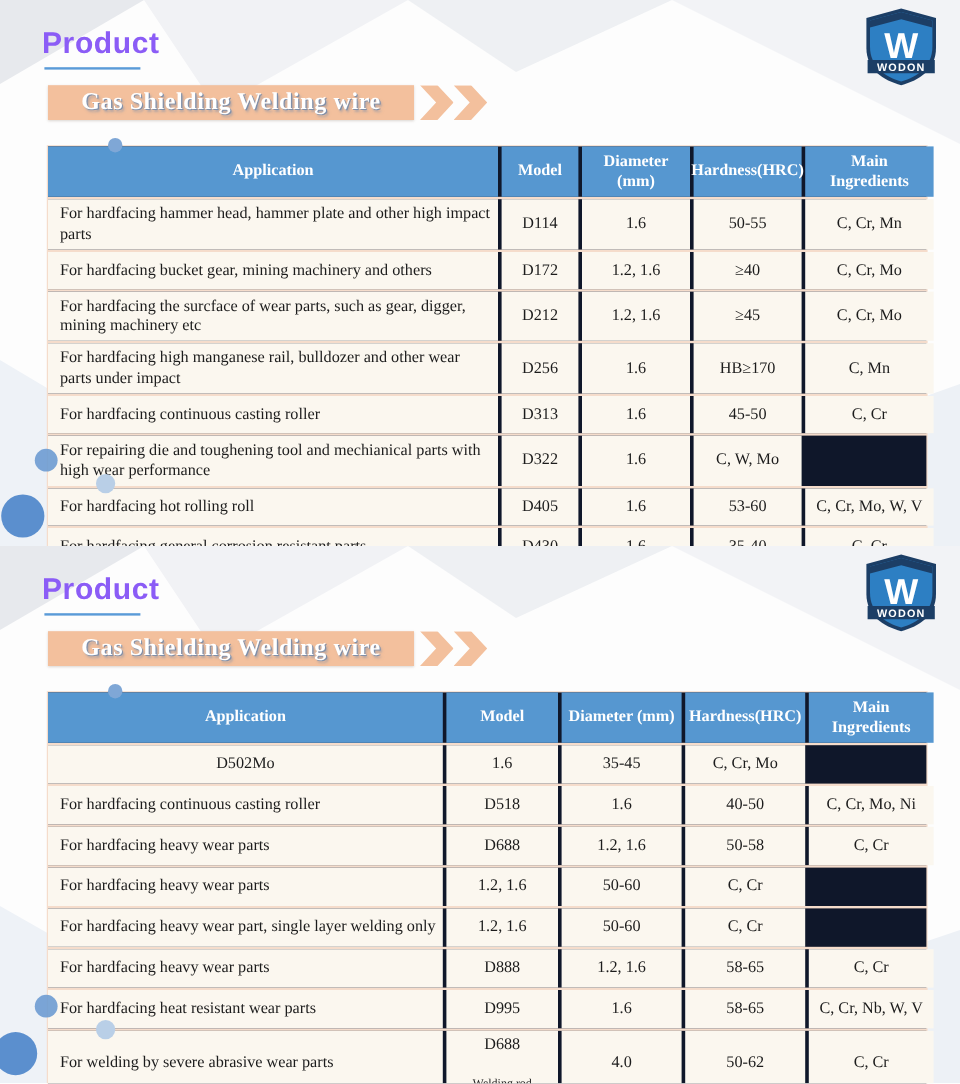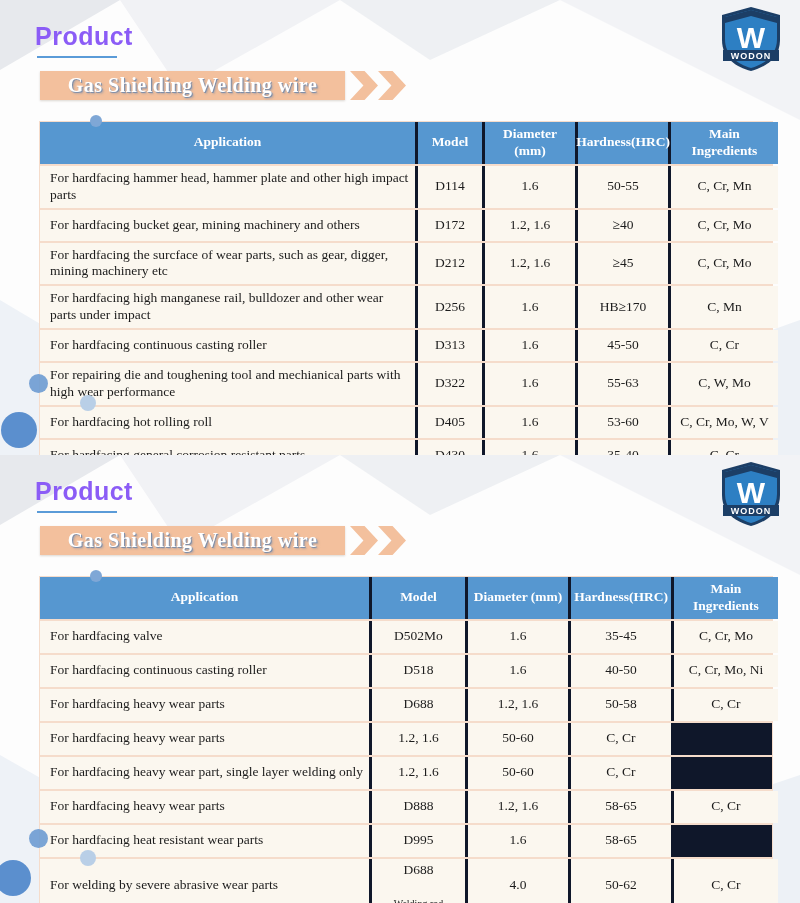--- a/index.html
+++ b/index.html
@@ -169,21 +169,20 @@
         <div class="cell app">For hardfacing continuous casting roller</div>
         <div class="cell">D313</div>
         <div class="cell">1.6</div>
         <div class="cell">45-50</div>
         <div class="cell">C, Cr</div>
       </div>
       <div class="wd-row">
         <div class="cell app">For repairing die and toughening tool and mechianical parts with high wear performance</div>
         <div class="cell">D322</div>
         <div class="cell">1.6</div>
-        <div class="cell">55-63</div>
         <div class="cell">C, W, Mo</div>
       </div>
       <div class="wd-row">
         <div class="cell app">For hardfacing hot rolling roll</div>
         <div class="cell">D405</div>
         <div class="cell">1.6</div>
         <div class="cell">53-60</div>
         <div class="cell">C, Cr, Mo, W, V</div>
       </div>
       <div class="wd-row">
@@ -236,21 +235,20 @@
 
     <div class="wd-table t2">
       <div class="wd-row hdr">
         <div class="cell">Application</div>
         <div class="cell">Model</div>
         <div class="cell">Diameter (mm)</div>
         <div class="cell">Hardness(HRC)</div>
         <div class="cell">Main Ingredients</div>
       </div>
       <div class="wd-row" style="min-height:32px;">
-        <div class="cell app">For hardfacing valve</div>
         <div class="cell">D502Mo</div>
         <div class="cell">1.6</div>
         <div class="cell">35-45</div>
         <div class="cell">C, Cr, Mo</div>
       </div>
       <div class="wd-row" style="min-height:32px;">
         <div class="cell app">For hardfacing continuous casting roller</div>
         <div class="cell">D518</div>
         <div class="cell">1.6</div>
         <div class="cell">40-50</div>
@@ -280,20 +278,21 @@
         <div class="cell">D888</div>
         <div class="cell">1.2, 1.6</div>
         <div class="cell">58-65</div>
         <div class="cell">C, Cr</div>
       </div>
       <div class="wd-row" style="min-height:32px;">
         <div class="cell app">For hardfacing heat resistant wear parts</div>
         <div class="cell">D995</div>
         <div class="cell">1.6</div>
         <div class="cell">58-65</div>
+        <div class="cell">C, Cr, Nb, W, V</div>
       </div>
       <div class="wd-row" style="min-height:38px;">
         <div class="cell app">For welding by severe abrasive wear parts</div>
         <div class="cell model-stack">
           <span>D688</span>
           <span class="model-note">Welding rod</span>
         </div>
         <div class="cell">4.0</div>
         <div class="cell">50-62</div>
         <div class="cell">C, Cr</div>

